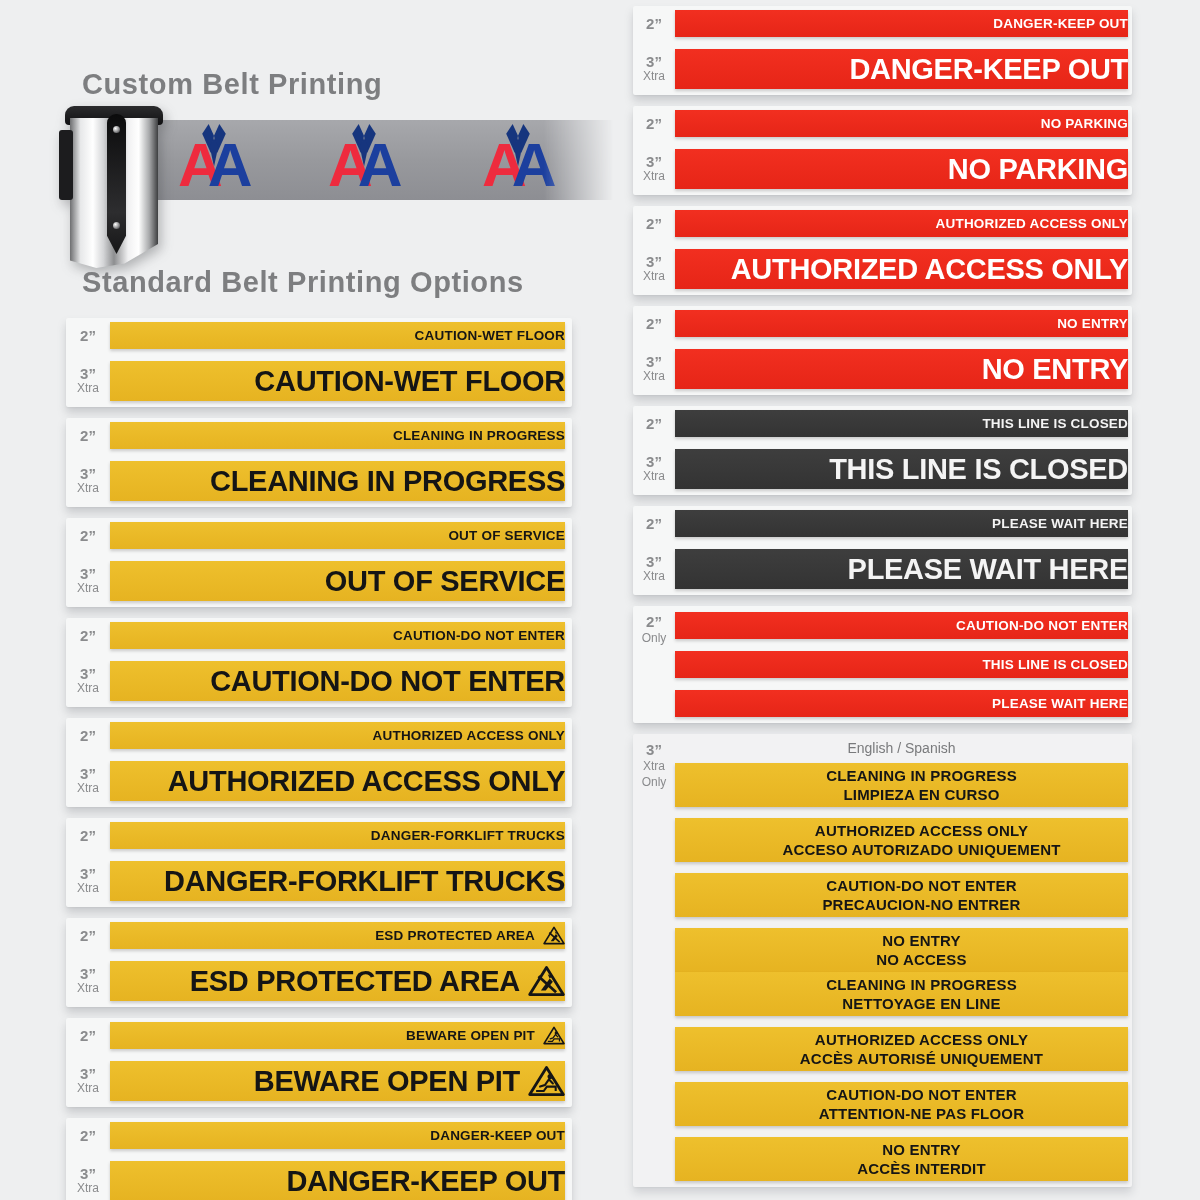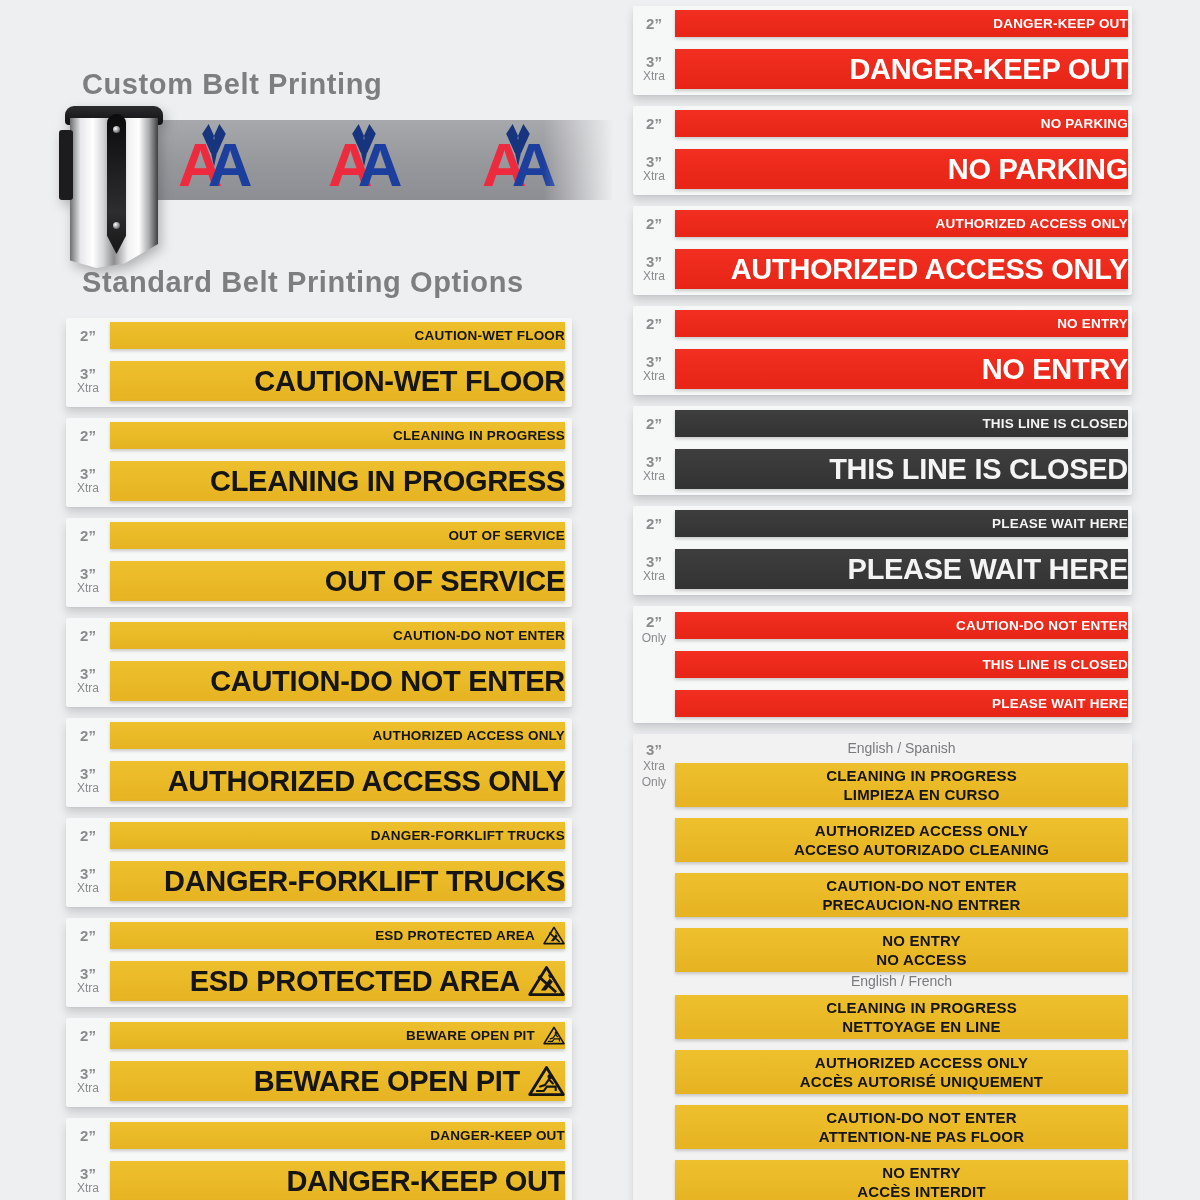--- a/index.html
+++ b/index.html
@@ -496,33 +496,32 @@
         </div>
         <div class="belts-col">
           <div class="lang-section">
             <div class="lang-heading">English / Spanish</div>
             <div class="belt belt-bi c-yellow">
               <span class="belt-text">CLEANING IN PROGRESS</span>
               <span class="belt-text">LIMPIEZA EN CURSO</span>
             </div>
             <div class="belt belt-bi c-yellow">
               <span class="belt-text">AUTHORIZED ACCESS ONLY</span>
-              <span class="belt-text">ACCESO AUTORIZADO CLEANING</span>
+              <span class="belt-text">ACCESO AUTORIZADO UNIQUEMENT</span>
             </div>
             <div class="belt belt-bi c-yellow">
               <span class="belt-text">CAUTION-DO NOT ENTER</span>
               <span class="belt-text">PRECAUCION-NO ENTRER</span>
             </div>
             <div class="belt belt-bi c-yellow">
               <span class="belt-text">NO ENTRY</span>
               <span class="belt-text">NO ACCESS</span>
             </div>
           </div>
           <div class="lang-section">
-            <div class="lang-heading">English / French</div>
             <div class="belt belt-bi c-yellow">
               <span class="belt-text">CLEANING IN PROGRESS</span>
               <span class="belt-text">NETTOYAGE EN LINE</span>
             </div>
             <div class="belt belt-bi c-yellow">
               <span class="belt-text">AUTHORIZED ACCESS ONLY</span>
               <span class="belt-text">ACCÈS AUTORISÉ UNIQUEMENT</span>
             </div>
             <div class="belt belt-bi c-yellow">
               <span class="belt-text">CAUTION-DO NOT ENTER</span>

